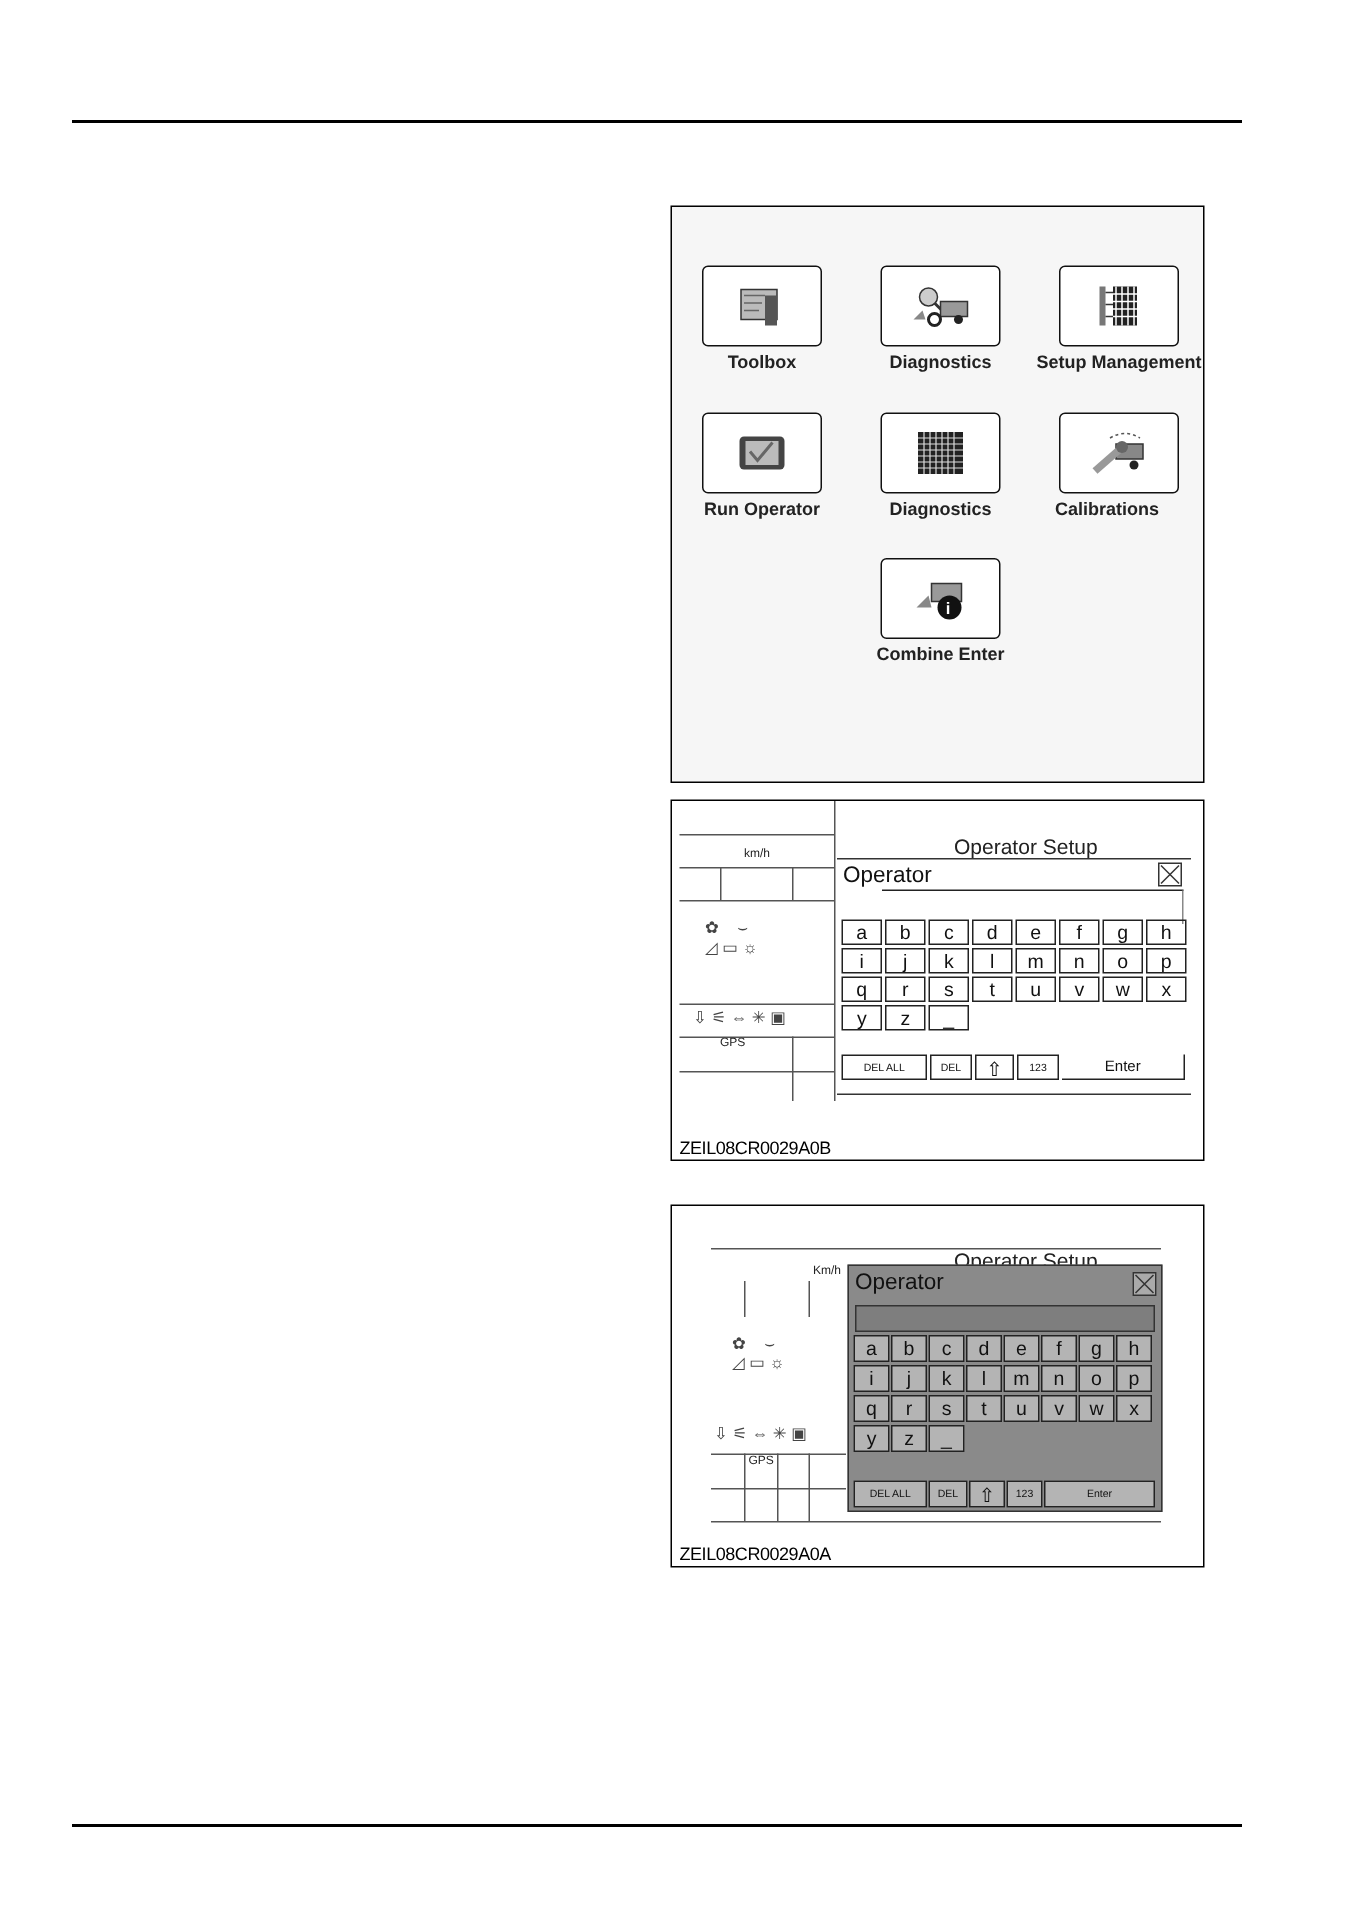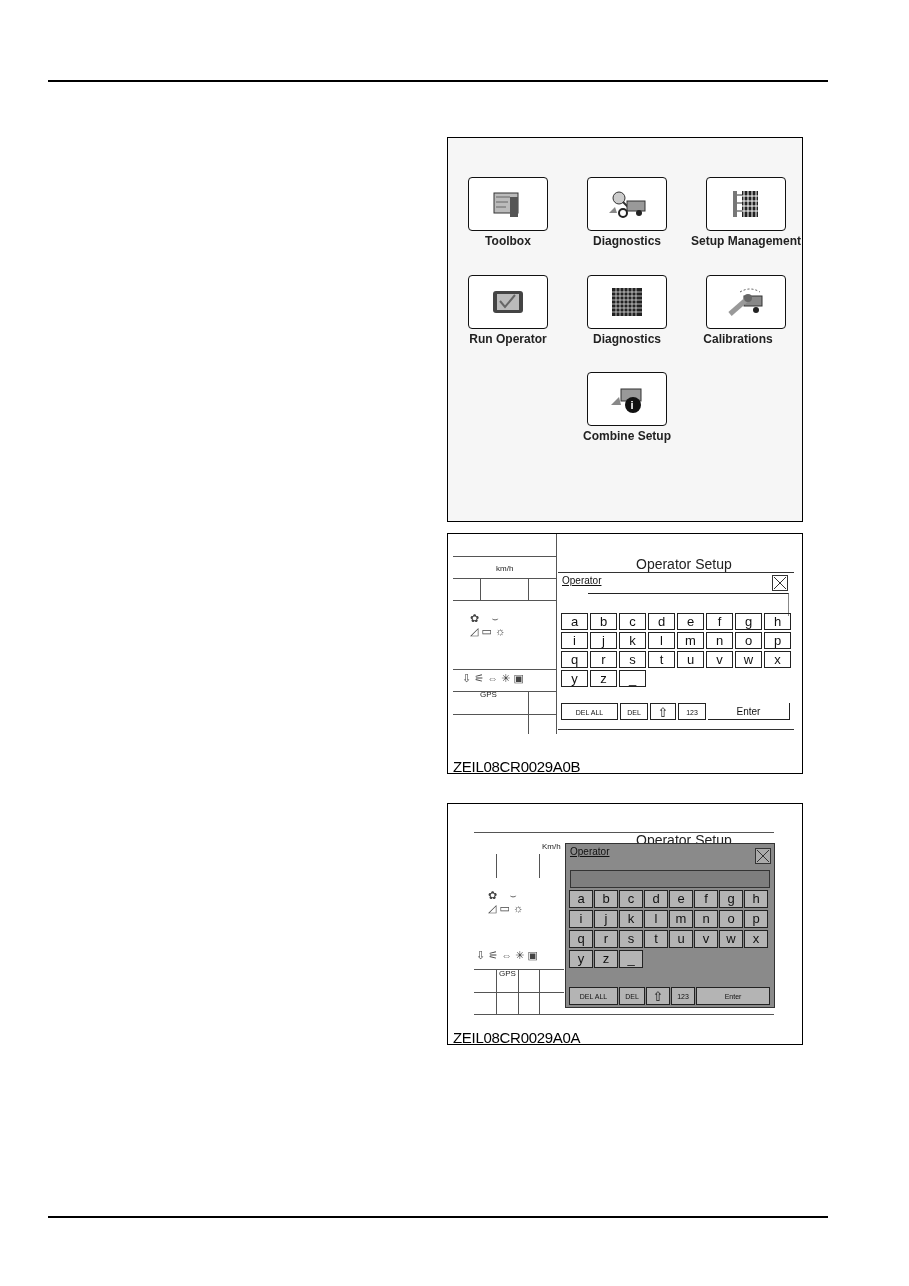--- a/index.html
+++ b/index.html
@@ -6,25 +6,25 @@
   body{width:909px;height:1286px;position:relative;font-family:"Liberation Sans",sans-serif;overflow:hidden;}
   .rule{position:absolute;left:48px;width:780px;height:2px;background:#000;}
   .fig{position:absolute;border:1px solid #000;box-sizing:border-box;overflow:hidden;}
   
   #fig1{left:447px;top:137px;width:356px;height:385px;background:#f6f6f6;}
   .tile{position:absolute;width:80px;height:54px;border:1.5px solid #111;border-radius:4px;background:#fff;box-sizing:border-box;display:flex;align-items:center;justify-content:center;}
   .tile-label{position:absolute;width:140px;text-align:center;font-weight:bold;font-size:12px;color:#222;}
   
   #fig2{left:447px;top:533px;width:356px;height:241px;background:#fff;}
   #fig3{left:447px;top:803px;width:356px;height:242px;background:#fff;}
-  .figcode{position:absolute;left:5px;font-size:15px;color:#000;letter-spacing:-0.3px;}
+  .figcode{position:absolute;left:5px;font-size:12px;color:#000;letter-spacing:-0.3px;}
   .bg-line{position:absolute;background:#555;}
   .bg-text{position:absolute;font-size:13px;color:#222;}
   .dialog{position:absolute;box-sizing:border-box;}
-  .dlg-title{position:absolute;left:4px;top:2px;font-size:10px;color:#111;text-decoration:underline;}
+  .dlg-title{position:absolute;left:4px;top:2px;font-size:15px;color:#111;}
   .dlg-close{position:absolute;width:16px;height:16px;border:1px solid #333;box-sizing:border-box;}
   .dlg-close svg{display:block}
   .key{position:absolute;box-sizing:border-box;border:1px solid #222;font-size:13px;text-align:center;color:#111;}
   .key.small{font-size:7px;}
   .mini-icons{position:absolute;font-size:11px;color:#444;}
 </style>
 </head>
 <body>
 
 <div class="rule" style="top:80px"></div>
@@ -92,21 +92,21 @@
   <div class="tile-label" style="left:220px;top:194px">Calibrations</div>
 
   <div class="tile" style="left:139px;top:234px">
     <svg width="40" height="32">
         <rect x="14" y="6" width="20" height="12" fill="#999" stroke="#333"></rect>
         <polygon points="4,22 12,14 14,22" fill="#888"></polygon>
         <circle cx="26" cy="22" r="8" fill="#111"></circle>
         <text x="23.5" y="26" font-size="11" fill="#fff" font-weight="bold">i</text>
       </svg>
   </div>
-  <div class="tile-label" style="left:109px;top:291px">Combine Setup</div>
+  <div class="tile-label" style="left:109px;top:291px">Combine Enter</div>
 </div>
 
 <div id="fig2" class="fig">
 
   <div class="bg-line" style="left:5px;top:22px;width:103px;height:1px"></div>
   <div class="bg-line" style="left:5px;top:44px;width:103px;height:1px"></div>
   <div class="bg-line" style="left:5px;top:66px;width:103px;height:1px"></div>
   <div class="bg-line" style="left:5px;top:135px;width:103px;height:1px"></div>
   <div class="bg-line" style="left:5px;top:157px;width:103px;height:1px"></div>
   <div class="bg-line" style="left:5px;top:180px;width:103px;height:1px"></div>

